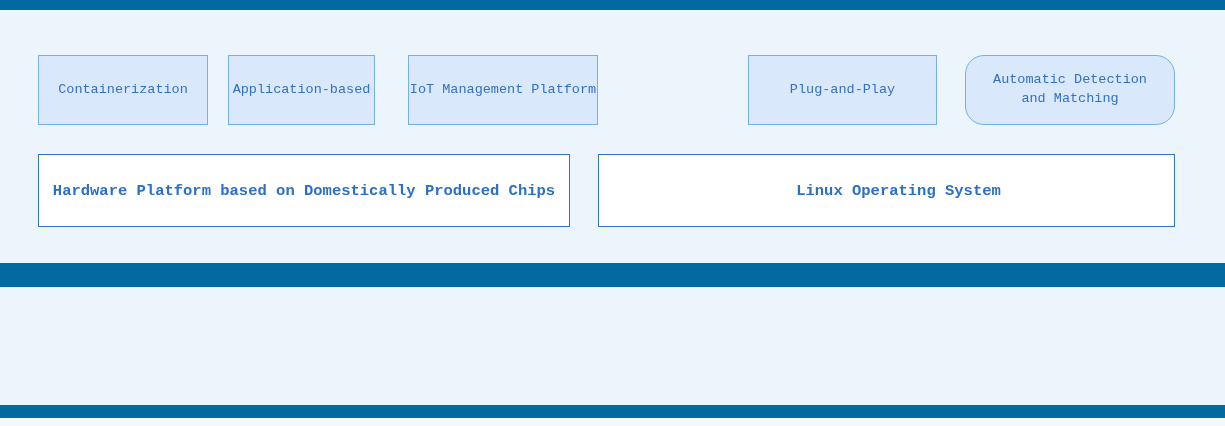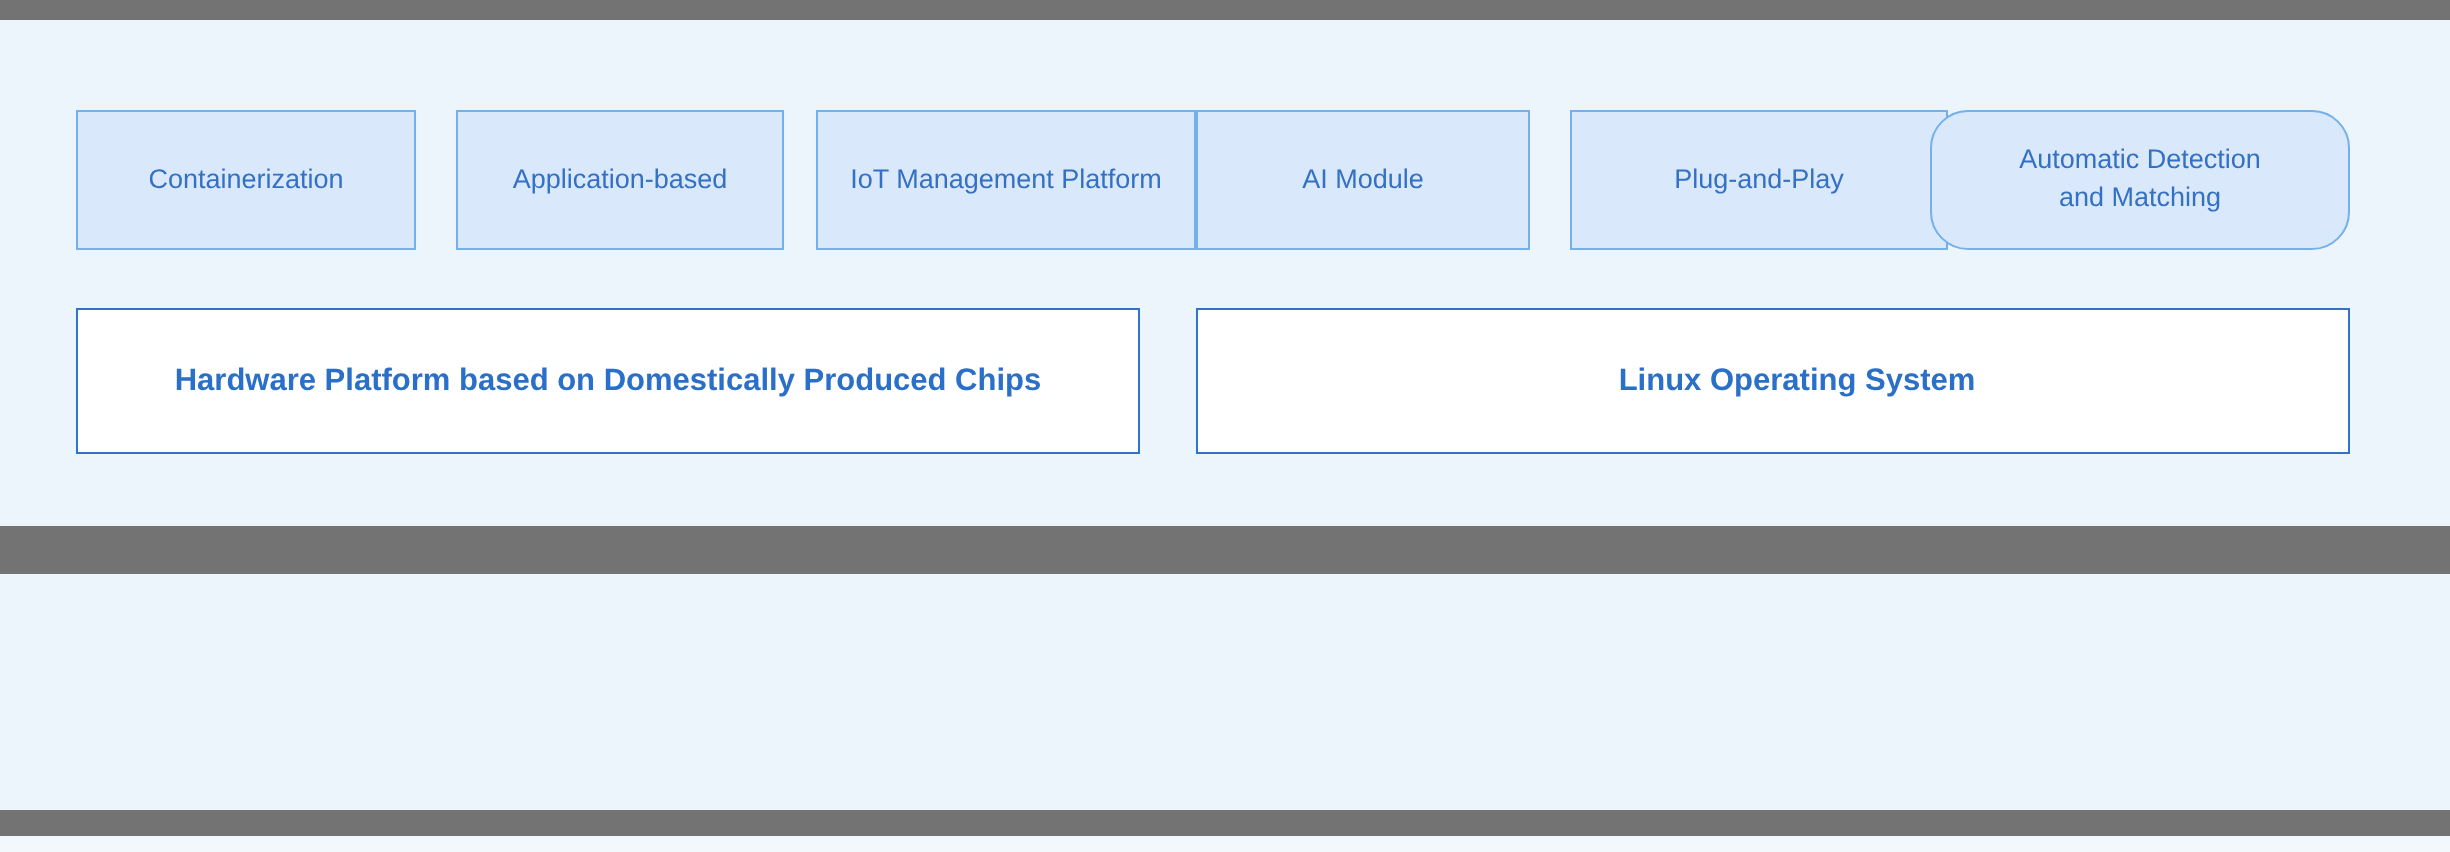--- a/index.html
+++ b/index.html
@@ -1,22 +1,22 @@
 <!DOCTYPE html>
 <html style="--section-bg: #ecf4fc; --chip-fill: #d9e9fb; --chip-border: #74b0ea; --panel-fill: #ffffff; --panel-border: #2e74c9; --text-blue: #3470c4; --title-blue: #2a6fc8; --strip-bg: #f3f8fd;"><head>
 <meta charset="utf-8">
 <style>
   html, body { margin: 0; padding: 0; background: #ffffff; }
   .canvas {
     position: relative;
     width: 1225px;
     height: 426px;
-    background: #737373;
+    background: #0369a1;
     overflow: hidden;
-    font-family: Liberation Sans, sans-serif;
+    font-family: Liberation Mono, monospace;
   }
   .section {
     position: absolute;
     left: 0;
     width: 1225px;
     background: var(--section-bg, #ecf4fc);
   }
   .section-top    { top: 10px;  height: 253px; }
   .section-bottom { top: 287px; height: 118px; }
   .bottom-strip   { position: absolute; left: 0; top: 418px; width: 1225px; height: 8px;
@@ -30,24 +30,24 @@
     text-align: center;
     background: var(--chip-fill, #d9e9fb);
     border: 1.5px solid var(--chip-border, #74b0ea);
     color: var(--text-blue, #3470c4);
     font-size: 13.5px;
     line-height: 1.4;
     white-space: pre-line;
   }
   .chip-row-top { top: 45px; height: 70px; }
   .chip-1 { left: 38px;  width: 170px; }
-  .chip-2 { left: 228px; width: 164px; text-align: right; }
+  .chip-2 { left: 228px; width: 147px; text-align: right; }
   .chip-3 { left: 408px; width: 190px; }
   .chip-4 { left: 598px; width: 167px; }
-  .chip-5 { left: 785px; width: 189px; }
+  .chip-5 { left: 748px; width: 189px; }
   .chip-6 { left: 965px; width: 210px; border-radius: 19px; }
   .panel {
     position: absolute;
     top: 144px;
     height: 73px;
     box-sizing: border-box;
     display: flex;
     align-items: center;
     justify-content: center;
     text-align: center;
@@ -62,21 +62,20 @@
 </style>
 </head>
 <body>
 
 <div class="canvas">
 
   <div class="section section-top">
     <div class="chip chip-row-top chip-1">Containerization</div>
     <div class="chip chip-row-top chip-2">Application-based</div>
     <div class="chip chip-row-top chip-3">IoT Management Platform</div>
-    <div class="chip chip-row-top chip-4">AI Module</div>
     <div class="chip chip-row-top chip-5">Plug-and-Play</div>
     <div class="chip chip-row-top chip-6">Automatic Detection
 and Matching</div>
 
     <div class="panel panel-a">Hardware Platform based on Domestically Produced Chips</div>
     <div class="panel panel-b">Linux Operating System</div>
   </div>
 
   <div class="section section-bottom">
     

